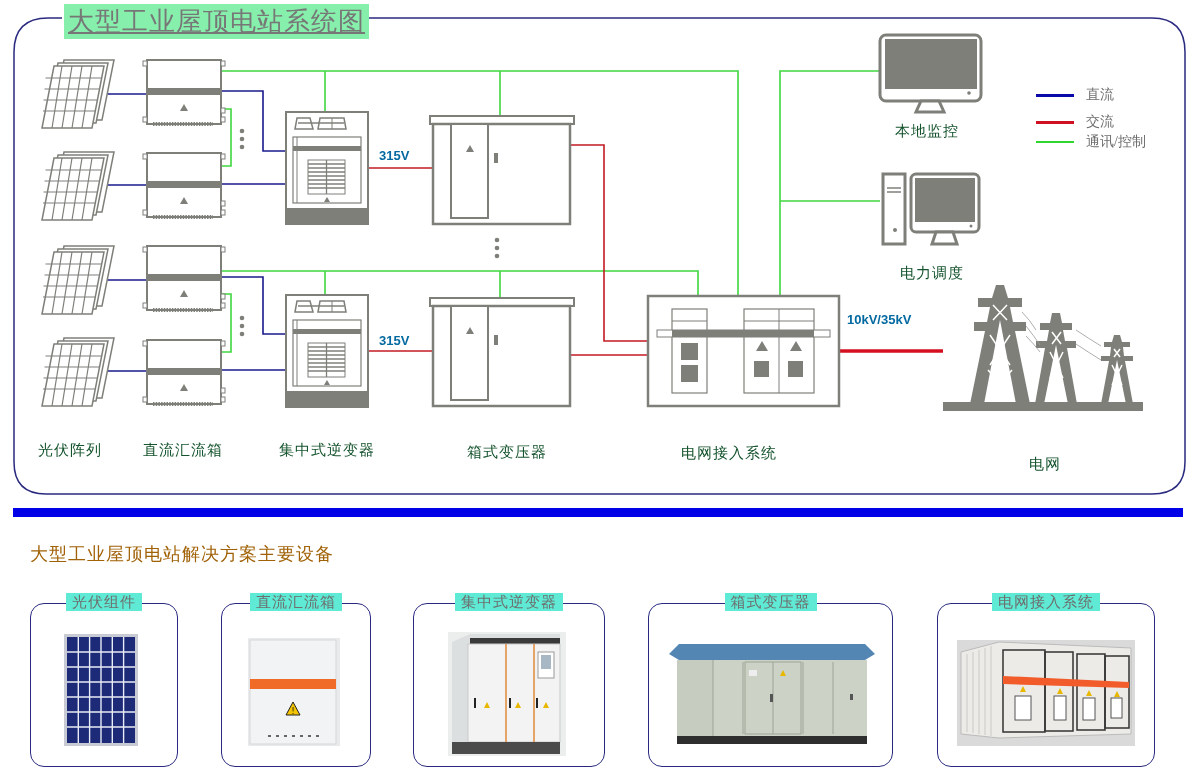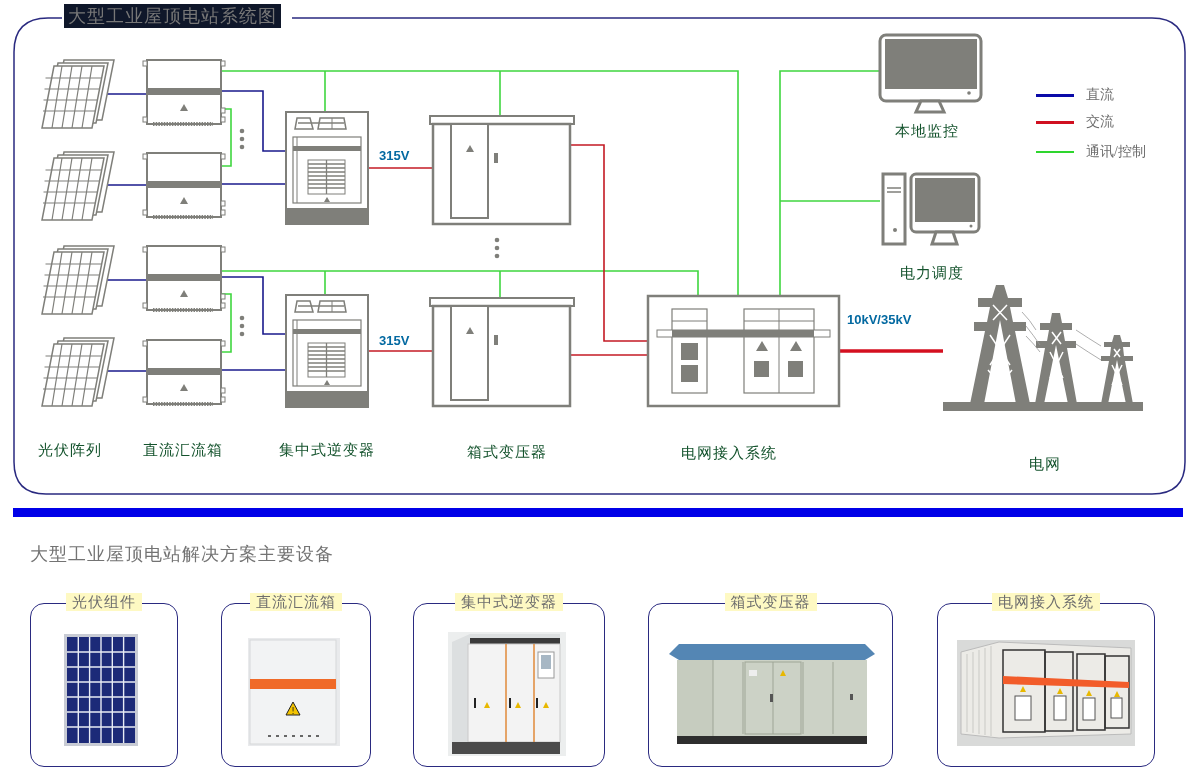--- a/index.html
+++ b/index.html
@@ -1,27 +1,27 @@
 <!DOCTYPE html>
 <html><head>
 <meta charset="utf-8">
 <style>
   html,body{margin:0;padding:0;background:#fff;}
   body{width:1200px;height:778px;position:relative;overflow:hidden;font-family:"DejaVu Sans",sans-serif;}
   .abs{position:absolute;}
-  .frame-title{position:absolute;left:64px;top:4px;font-size:18px;color:#777;background:#0f172a;padding:0 4px;letter-spacing:1px;font-family:"DejaVu Serif",serif;}
+  .frame-title{position:absolute;left:64px;top:4px;font-size:26px;color:#777;background:#86efac;padding:0 4px;letter-spacing:1px;font-family:"DejaVu Serif",serif;text-decoration:underline;}
   .label{position:absolute;font-size:15px;color:#14532d;font-family:"DejaVu Serif",serif;letter-spacing:1px;white-space:nowrap;}
   .volt{position:absolute;font-size:13px;font-weight:bold;color:#0369a1;font-family:"Liberation Sans",sans-serif;}
   .legend-item{position:absolute;left:1036px;display:flex;align-items:center;font-size:14px;color:#6e6e6e;font-family:Liberation Serif, serif;}
   .legend-item .swatch{width:38px;margin-right:12px;}
   .band{position:absolute;left:13px;top:508px;width:1170px;height:9px;background:#0000e8;}
-  .sec-title{position:absolute;left:30px;top:542px;font-size:18px;color:#737373;font-family:"DejaVu Serif",serif;letter-spacing:1px;}
+  .sec-title{position:absolute;left:30px;top:542px;font-size:18px;color:#a16207;font-family:"DejaVu Serif",serif;letter-spacing:1px;}
   .card{position:absolute;top:603px;height:162px;border:1.5px solid #2a2a80;border-radius:14px;}
   .card-title{position:absolute;top:-12px;left:0;right:0;text-align:center;}
-  .card-title span{background:#fef9c3;padding:0 6px;font-size:15px;color:#6e6e6e;font-family:"DejaVu Serif",serif;letter-spacing:1px;}
+  .card-title span{background:#5eead4;padding:0 6px;font-size:15px;color:#6e6e6e;font-family:"DejaVu Serif",serif;letter-spacing:1px;}
 </style>
 </head>
 <body>
 
 <svg class="abs" style="left:0;top:0" width="1200" height="500">
   <defs>
     <g id="pv-panel">
 
       <g fill="#fff" stroke="#7f7f7a" stroke-width="1.5">
         <path d="M20,0 L70,0 L58,60 L8,60 Z"></path>
@@ -229,21 +229,21 @@
 <div class="label" style="left:1029px;top:445px;margin-top:10px;">电网</div>
 
 <div class="legend-item" style="top:86px;">
   <span class="swatch" style="height:3px;background:#0a0aa8;"></span>
   <span>直流</span>
 </div>
 <div class="legend-item" style="top:113px;text-align:center;">
   <span class="swatch" style="height:3px;background:#d01020;"></span>
   <span>交流</span>
 </div>
-<div class="legend-item" style="top:143px;">
+<div class="legend-item" style="top:133px;">
   <span class="swatch" style="height:1.5px;background:#2ed62e;"></span>
   <span>通讯/控制</span>
 </div>
 
 <div class="band"></div>
 
 <div class="sec-title">大型工业屋顶电站解决方案主要设备</div>
 
 <div class="card" style="left:30px;width:146px;">
   <div class="card-title"><span>光伏组件</span></div>

